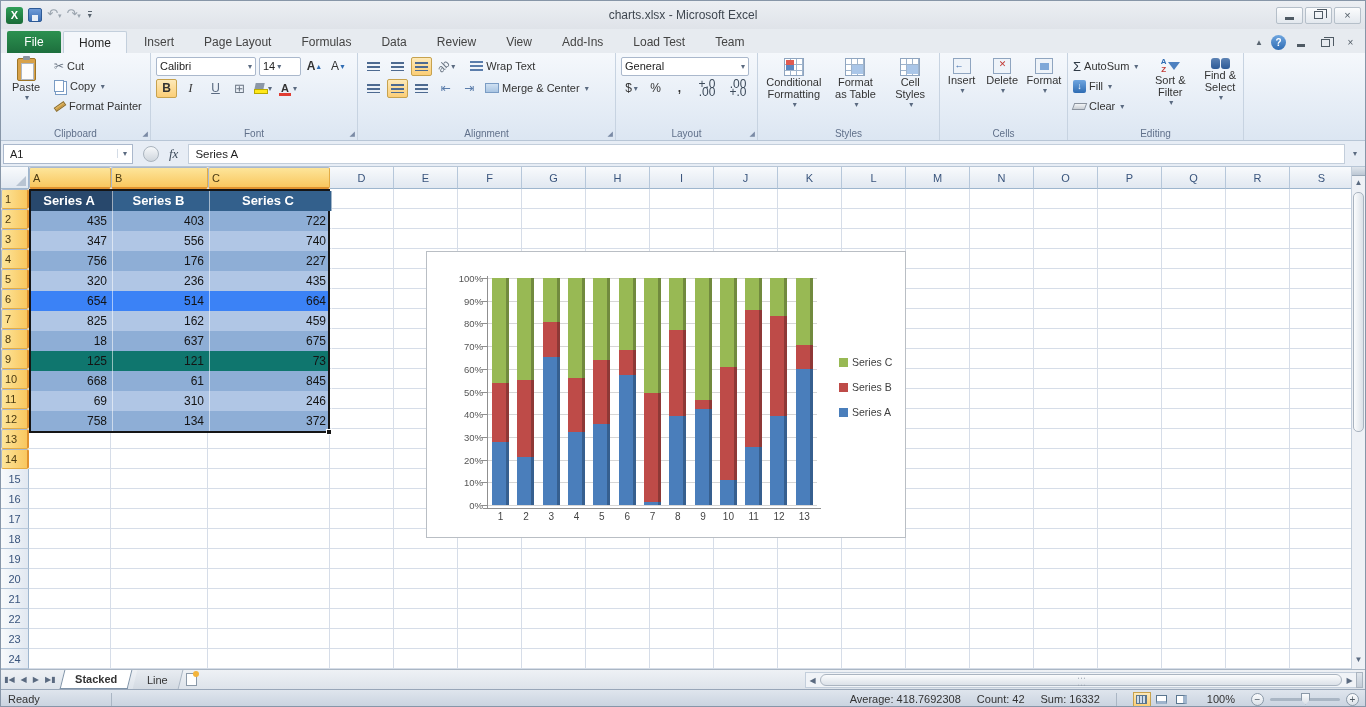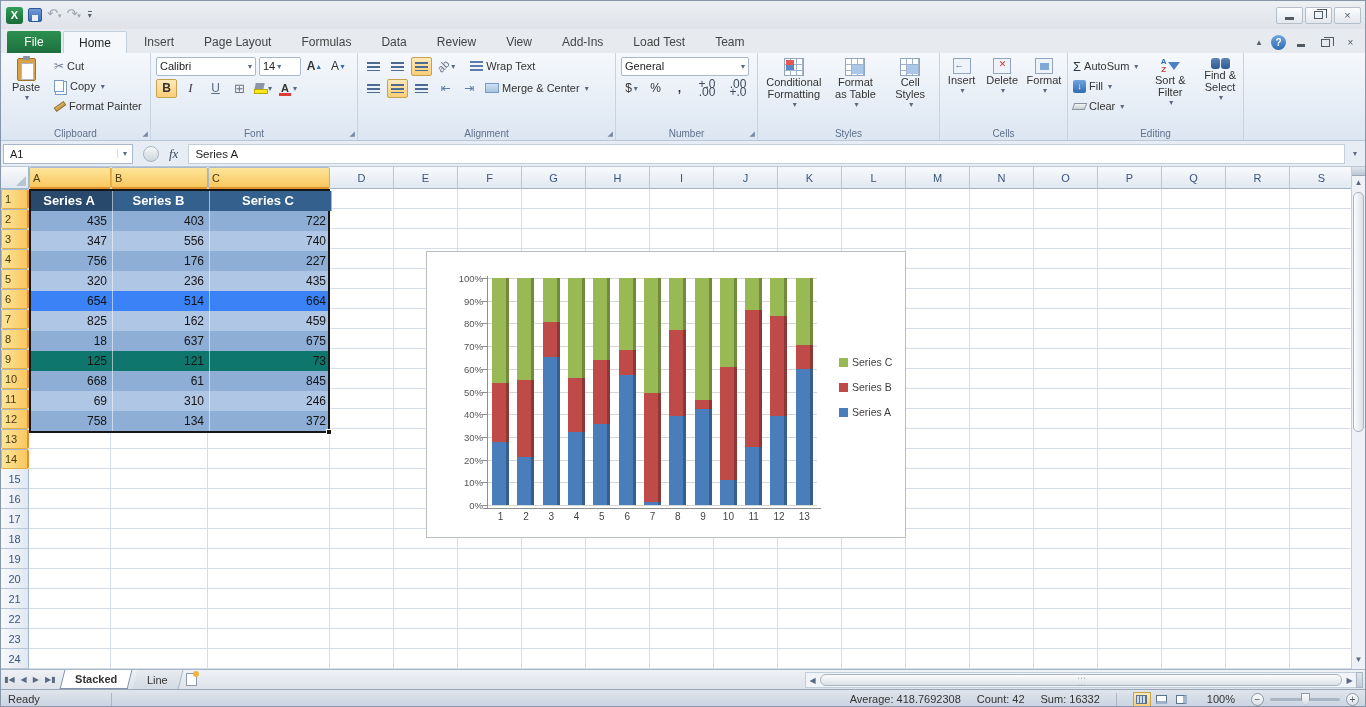--- a/index.html
+++ b/index.html
@@ -170,20 +170,21 @@
 <body>
 
 <div class="titlebar">
   <div class="qat">
     <div class="xl-logo">X</div>
     <div class="save-ic"></div>
     <span class="undo-ic">↶<span style="font-size:7px">▾</span></span>
     <span class="redo-ic">↷<span style="font-size:7px">▾</span></span>
     <span class="qat-dd">▾</span>
   </div>
+  <div class="title-text">charts.xlsx  -  Microsoft Excel</div>
   <div class="winbtns">
     <div class="wbtn">
         <span class="min-g"></span>
       </div>
     <div class="wbtn">
         <span class="res-g"></span>
       </div>
     <div class="wbtn">×</div>
   </div>
 </div>
@@ -329,21 +330,21 @@
       <div class="rbtn">
           <b>,</b>
         </div>
       <div class="rbtn tinytxt">
           <span>+.0 .00</span>
         </div>
       <div class="rbtn tinytxt">
           <span>.00 +.0</span>
         </div>
     </div>
-    <div class="glabel">Number</div>
+    <div class="glabel">Layout</div>
     <div class="dlaunch">◢</div>
   </div>
 
   <div class="group" style="width:182px; display:flex; gap:2px; align-items:flex-start;">
     <div class="bigbtn dd" style="width:66px">
       <span class="ic-grid3 ic-cf"></span>
       <span>Conditional Formatting</span>
     </div>
     <div class="bigbtn dd" style="width:54px">
       <span class="ic-grid3 ic-ft"></span>

